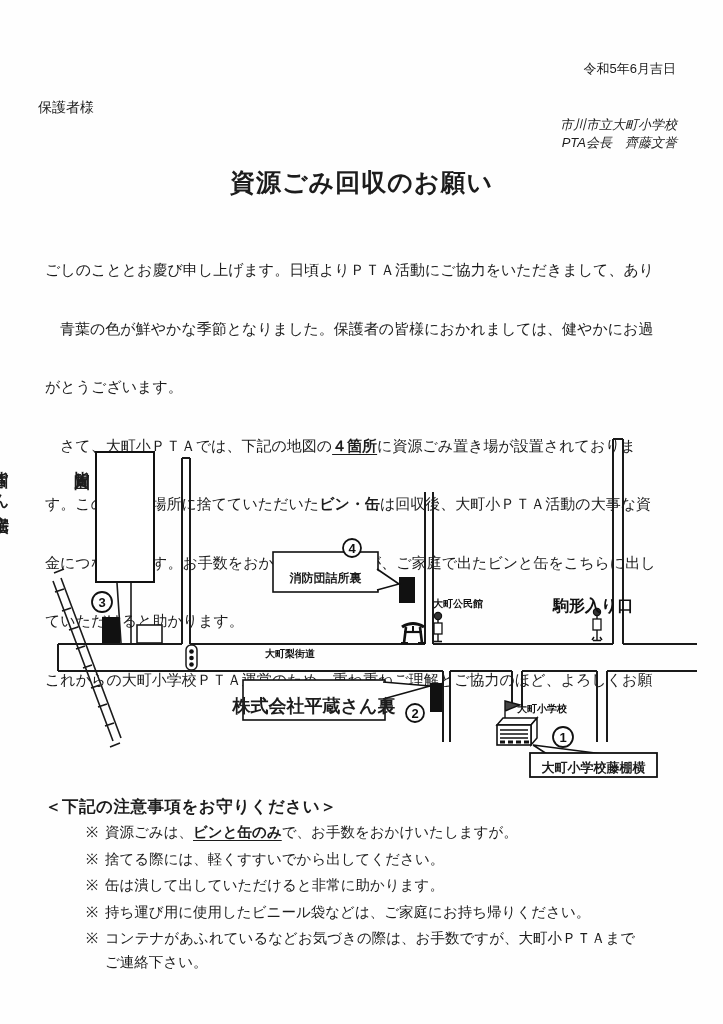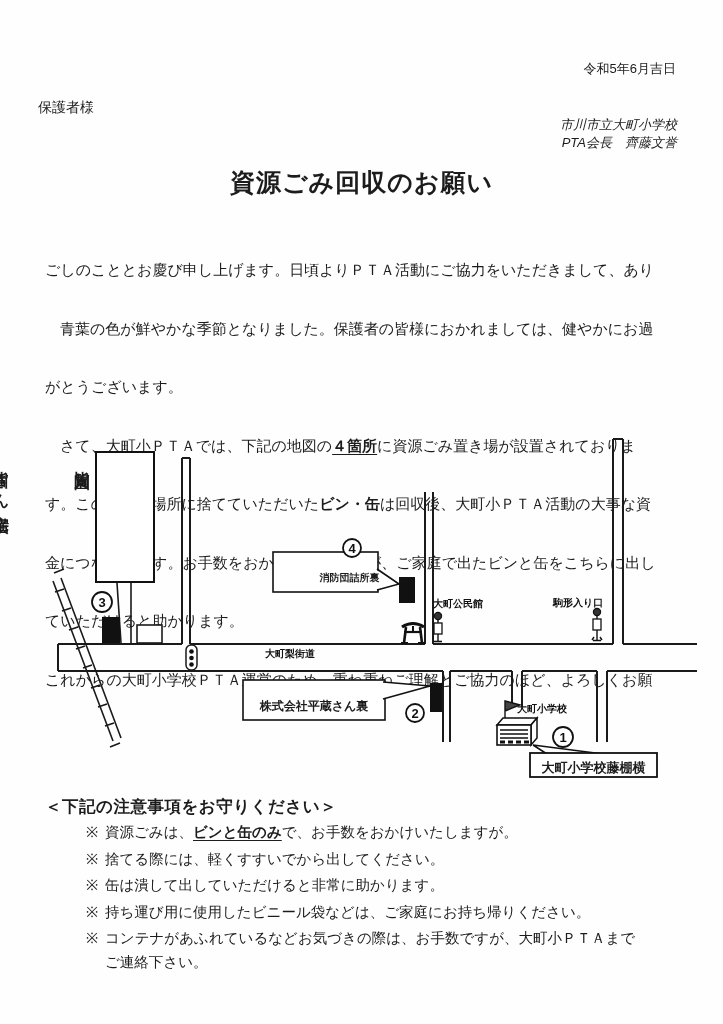--- a/index.html
+++ b/index.html
@@ -28,26 +28,26 @@
     position:absolute;left:95px;top:31px;width:60px;height:132px;
     border:2px solid #111;background:#fff;box-sizing:border-box;
     writing-mode:vertical-rl;text-orientation:upright;
     font-size:16px;font-weight:bold;line-height:27px;letter-spacing:2px;
     padding:5px 3px 0 0;
   }
   .callout{
     position:absolute;background:transparent;box-sizing:border-box;
     display:flex;align-items:center;justify-content:center;font-weight:bold;
   }
-  .fire-label{left:273px;top:132px;width:105px;height:52px;font-size:10px;margin-left:24px;}
-  .heizo-label{left:243px;top:260px;width:142px;height:52px;font-size:12px;}
+  .fire-label{left:273px;top:132px;width:105px;height:52px;font-size:12px;}
+  .heizo-label{left:243px;top:260px;width:142px;height:52px;font-size:18px;}
   .fujidana-label{left:530px;top:333px;width:127px;height:30px;font-size:13px;}
   .daily-label{left:138px;top:181px;font-size:9.5px;line-height:10.5px;}
   .kominkan-label{left:433px;top:177px;font-size:10px;}
-  .komagata-label{left:553px;top:176px;font-size:10px;}
+  .komagata-label{left:553px;top:176px;font-size:16px;}
   .road-label{left:265px;top:227px;font-size:10px;}
   .school-label{left:517px;top:282px;font-size:10px;}
   .map svg text{font-family:"Liberation Sans",sans-serif;font-weight:bold;font-size:13px;fill:#111;}
   
   .notes-heading{top:796px;left:45px;font-size:16.5px;font-weight:bold;letter-spacing:0.5px;}
   .note-row{position:absolute;left:86px;font-size:14.5px;white-space:pre;}
   .note-mark{display:inline-block;width:19px;}
 </style>
 </head>
 <body>

